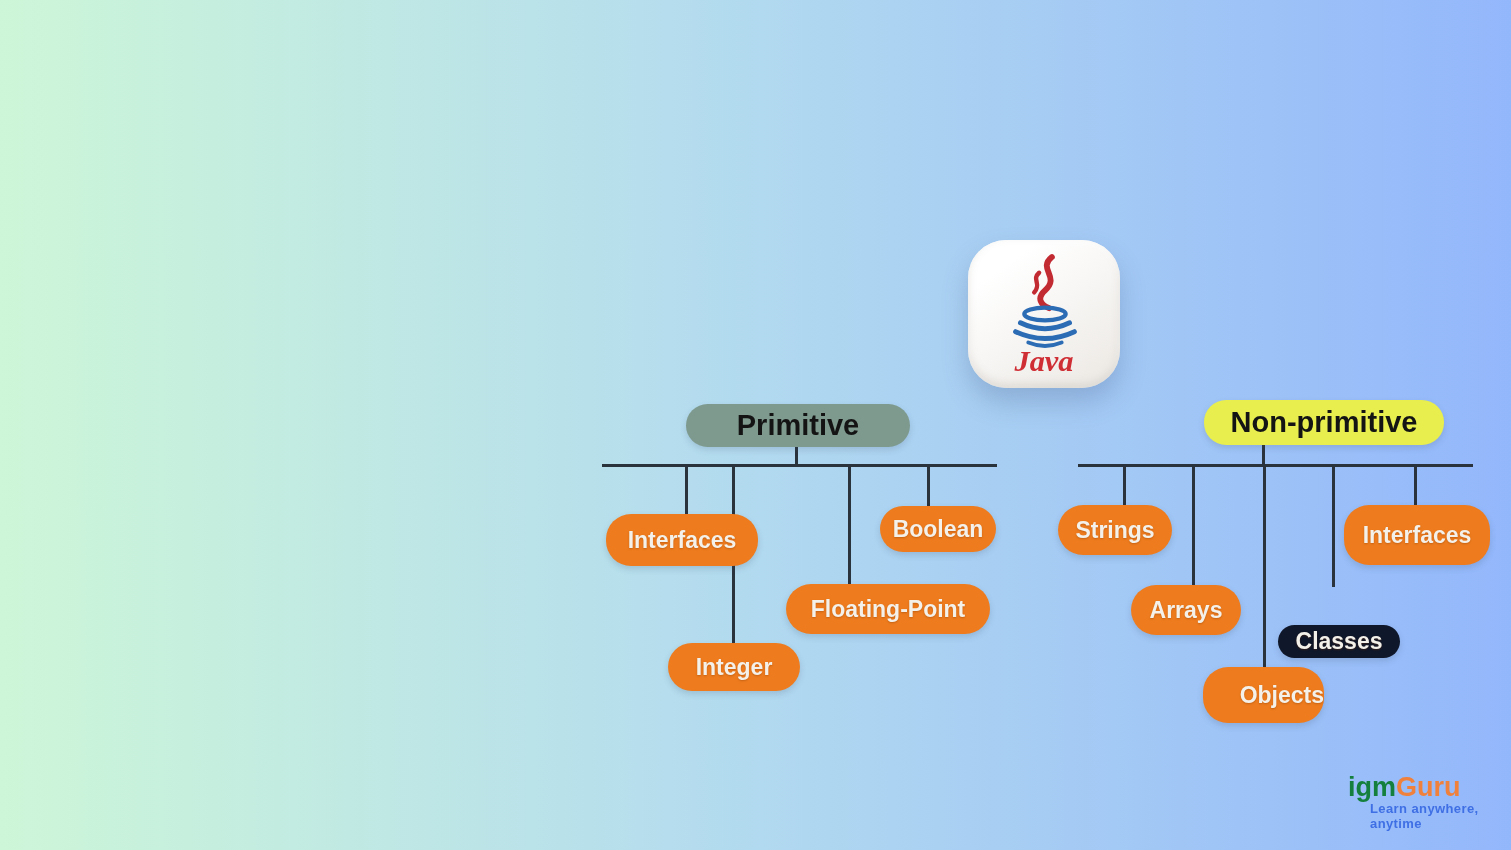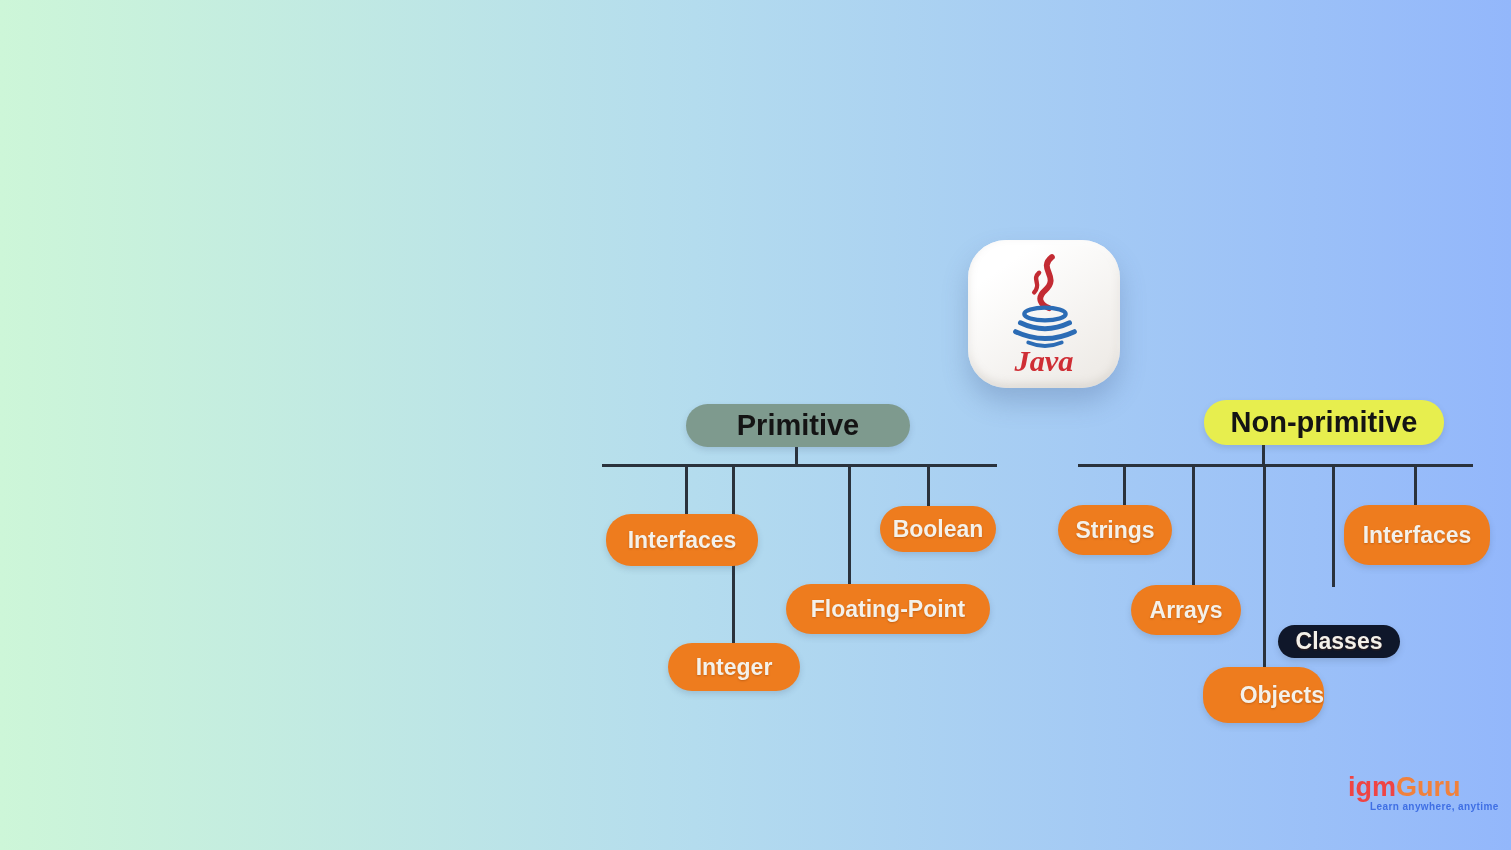--- a/index.html
+++ b/index.html
@@ -46,21 +46,21 @@
     font-size: 23px;
     text-shadow: 0 1px 2px rgba(120,50,0,0.35);
     box-shadow: 0 3px 6px rgba(60,80,110,0.20);
   }
 
   .line { background: #2a323c; }
 
   .brand { left: 1348px; top: 772px; }
   .brand-name { font-size: 27px; font-weight: 700; letter-spacing: 0; }
   .brand-tagline {
-    font-size: 10px; font-weight: 700;
+    font-size: 13px; font-weight: 700;
     margin-left: 22px; margin-top: -2px;
     letter-spacing: 0.4px;
   }
 </style>
 </head>
 <body>
 
 <div class="abs title">
 </div>
 
@@ -130,16 +130,16 @@
 <div class="abs pill node-pill" style="left: 1278px; top: 585px; width: 122px; height: 33px; background: #0f172a; margin-top: 40px;">
   <span>Classes</span>
 </div>
 
 <div class="abs pill node-pill" style="left: 1344px; top: 505px; width: 146px; height: 60px; background: rgb(238, 124, 30);">
   <span>Interfaces</span>
 </div>
 
 <div class="abs brand">
   <div class="brand-name">
-    <span style="color: #ef4444;">igm</span><span style="color: rgb(240, 129, 60); text-align: right;">Guru</span>
+    <span style="color: #15803d;">igm</span><span style="color: rgb(240, 129, 60); text-align: right;">Guru</span>
   </div>
   <div class="brand-tagline" style="color: rgb(63, 111, 228);">Learn anywhere, anytime</div>
 </div>
 
 </body></html>

